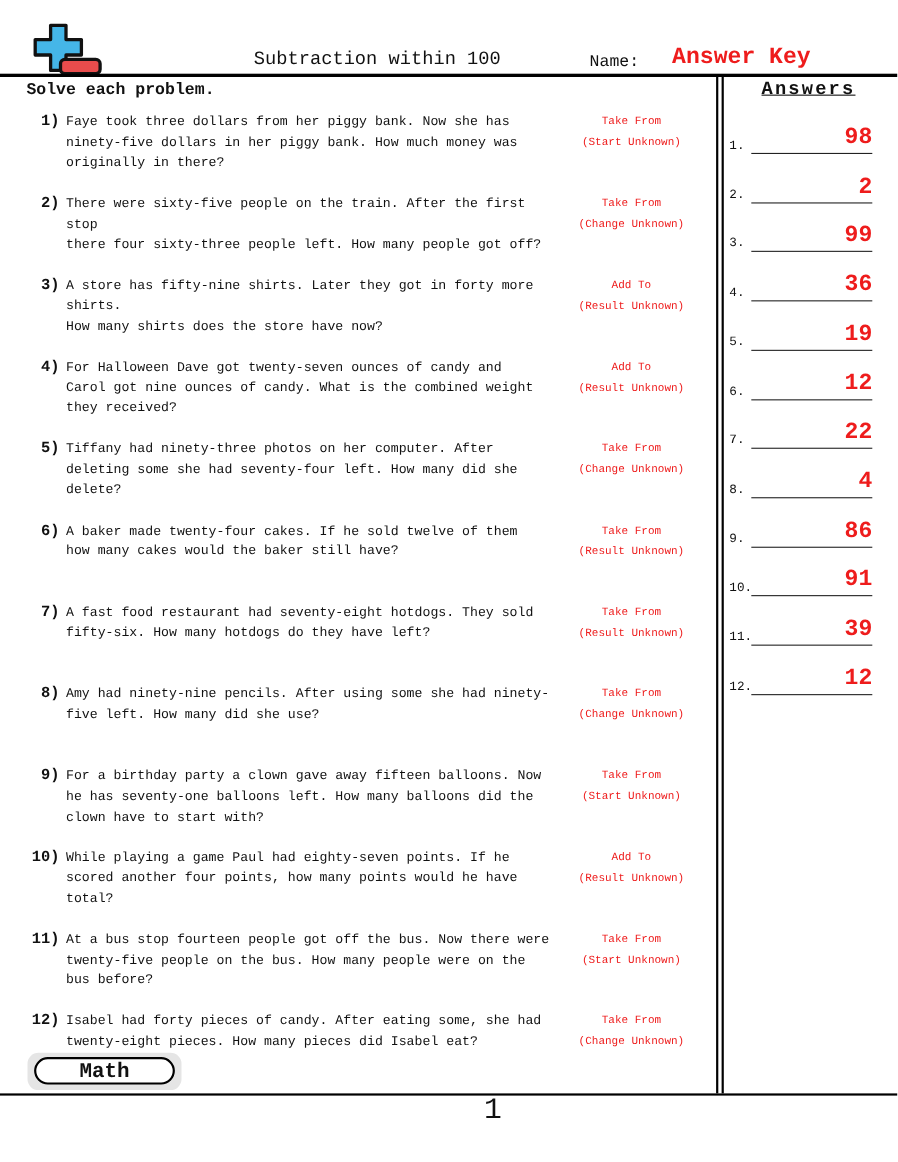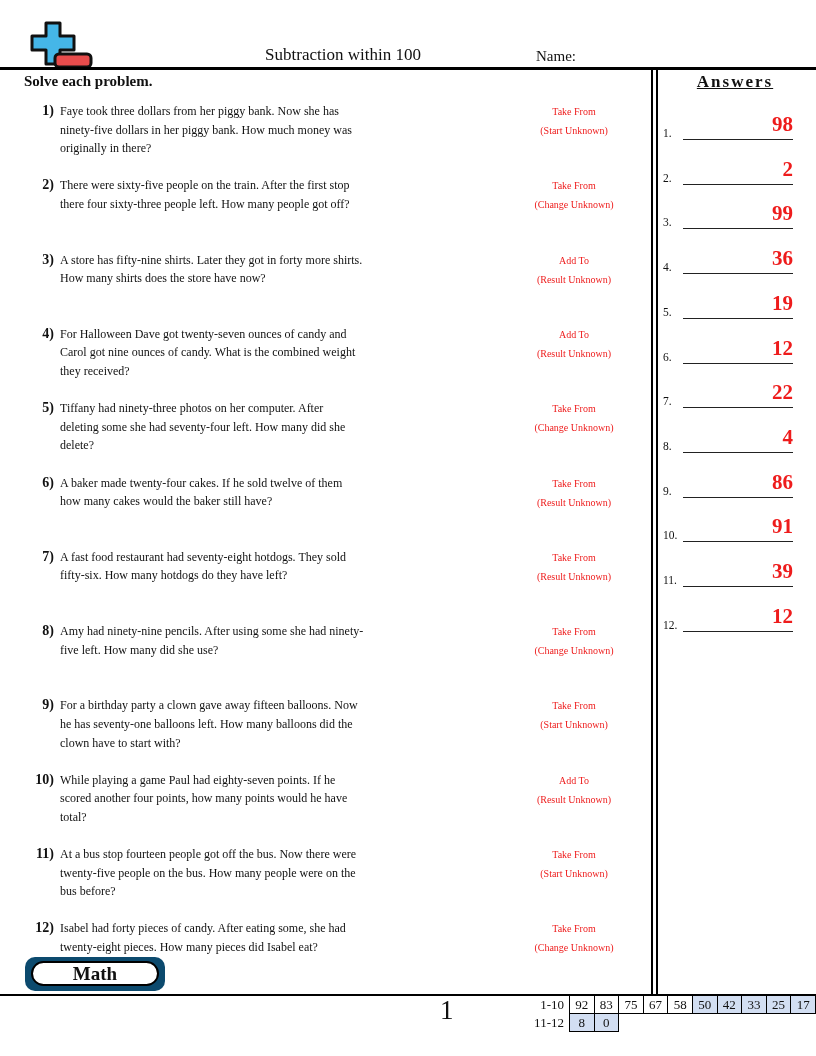--- a/index.html
+++ b/index.html
@@ -4,21 +4,21 @@
 <style>
   :root{
     --red:#ee1c1c;
     --logo-blue:#45b6e8;
     --logo-red:#e84c4c;
     --cell-blue:#d2def2;
   }
   html,body{margin:0;padding:0;background:#fff;}
   .page{
     position:relative;width:816px;height:1044px;background:#fff;
-    font-family:Liberation Serif, serif;color:#111;overflow:hidden;
+    font-family:Liberation Mono, monospace;color:#111;overflow:hidden;
   }
   .header-rule{position:absolute;left:0;right:0;top:67px;height:3px;background:#000;}
   .logo{position:absolute;left:20px;top:20px;width:76px;height:50px;}
   .worksheet-title{position:absolute;left:0;top:45px;width:686px;text-align:center;font-size:17px;}
   .name-label{position:absolute;left:536px;top:48px;font-size:15px;}
   .name-value{position:absolute;left:594px;top:41px;width:160px;text-align:center;font-size:21px;font-weight:bold;color:var(--red);}
   .instruction{position:absolute;left:24px;top:73px;font-size:15px;font-weight:bold;}
   .vdivider{position:absolute;left:651px;top:70px;width:3px;height:924px;border-left:2px solid #000;border-right:2px solid #000;}
   .answers-title{position:absolute;left:660px;top:72px;width:150px;text-align:center;font-size:17px;font-weight:bold;letter-spacing:2px;text-decoration:underline;}
   
@@ -26,41 +26,42 @@
   .pnum{position:absolute;left:18px;width:36px;text-align:right;font-weight:bold;font-size:14px;line-height:18.6px;}
   .ptext{position:absolute;left:60px;width:440px;font-size:12px;line-height:18.6px;white-space:pre-line;}
   .plabel{position:absolute;left:494px;width:160px;text-align:center;color:var(--red);font-size:10px;line-height:19px;}
   
   .answer{position:absolute;left:660px;width:150px;height:36px;}
   .anum{position:absolute;left:3px;bottom:1px;font-size:11.5px;}
   .aline{position:absolute;left:23px;width:110px;bottom:0;height:0;border-bottom:1.8px solid #222;}
   .aval{position:absolute;left:23px;width:110px;bottom:3px;text-align:right;color:var(--red);font-weight:bold;font-size:21px;}
   
   .footer-rule{position:absolute;left:0;right:0;top:994px;height:2px;background:#000;}
-  .math-badge{position:absolute;left:25px;top:957px;width:140px;height:34px;background:#0c4a6e;border-radius:10px;}
+  .math-badge{position:absolute;left:25px;top:957px;width:140px;height:34px;background:#e5e5e5;border-radius:10px;}
   .math-badge-inner{position:absolute;left:6px;top:4px;right:6px;bottom:5px;background:#fff;border:2px solid #000;border-radius:14px;display:flex;align-items:center;justify-content:center;font-size:19px;font-weight:bold;}
   .website{position:absolute;left:174px;top:1064px;font-size:15px;}
   .page-number{position:absolute;left:440px;top:995px;font-size:27px;}
   .score-table{position:absolute;left:524px;top:995px;border-collapse:collapse;font-size:13px;line-height:1;}
   .score-table td{border:1.6px solid #000;width:22px;height:17px;text-align:center;padding:0 1px;}
   .score-table td.score-label{border:none;text-align:right;padding-right:5px;width:40px;font-size:13px;}
   .score-table td.blue{background:var(--cell-blue);}
 </style>
 </head>
 <body>
 
 <div class="page">
 
   <svg class="logo" viewBox="0 0 76 50">
     <path d="M26 3 h14 v13 h14 v14 h-14 v14 h-14 v-14 h-14 v-14 h14 z" style="fill:var(--logo-blue)" stroke="#111" stroke-width="3" stroke-linejoin="round"></path>
     <rect x="35" y="34" width="36" height="13" rx="4" style="fill:var(--logo-red)" stroke="#111" stroke-width="3"></rect>
   </svg>
 
   <div class="worksheet-title">Subtraction within 100</div>
   <div class="name-label">Name:</div>
+  <div class="name-value">Answer Key</div>
   <div class="header-rule"></div>
   <div class="instruction">Solve each problem.</div>
 
   <div class="vdivider"></div>
   <div class="answers-title">Answers</div>
 
   <div id="problems">
       <div class="problem" style="top: 102px;">
         <div class="pnum">1)</div>
         <div class="ptext">Faye took three dollars from her piggy bank. Now she has
@@ -238,36 +239,14 @@
         <div class="aline"></div>
       </div>
     </div>
 
   <div class="footer-rule"></div>
   <div class="math-badge">
     <div class="math-badge-inner">Math</div>
   </div>
   <div class="website">www.CommonCoreSheets.com</div>
   <div class="page-number">1</div>
-  <table class="score-table">
-      <tbody id="score-body">
-        <tr>
-          <td class="score-label">1-10</td>
-          <td>92</td>
-          <td>83</td>
-          <td>75</td>
-          <td>67</td>
-          <td>58</td>
-          <td class="blue">50</td>
-          <td class="blue">42</td>
-          <td class="blue">33</td>
-          <td class="blue">25</td>
-          <td class="blue">17</td>
-        </tr>
-        <tr>
-          <td class="score-label">11-12</td>
-          <td class="blue">8</td>
-          <td class="blue">0</td>
-        </tr>
-      </tbody>
-    </table>
 
 </div>
 
 </body></html>

